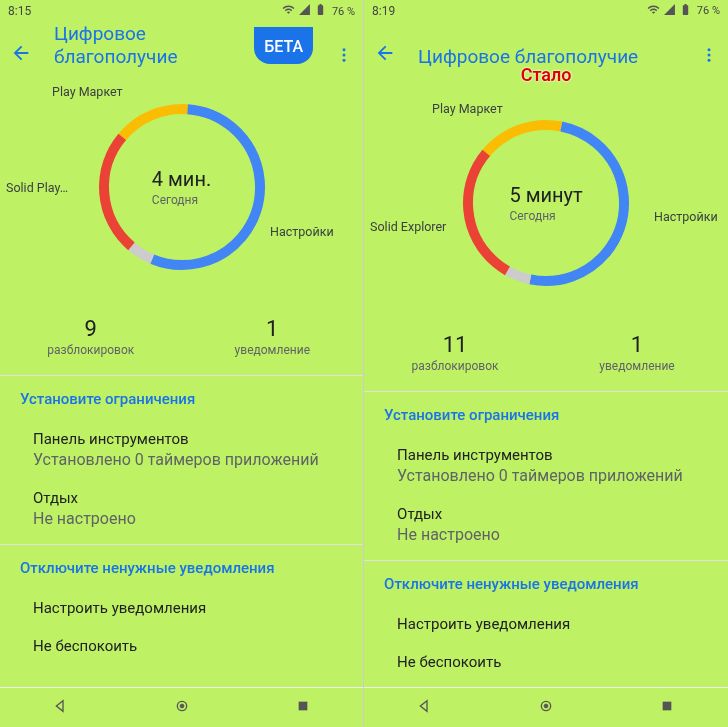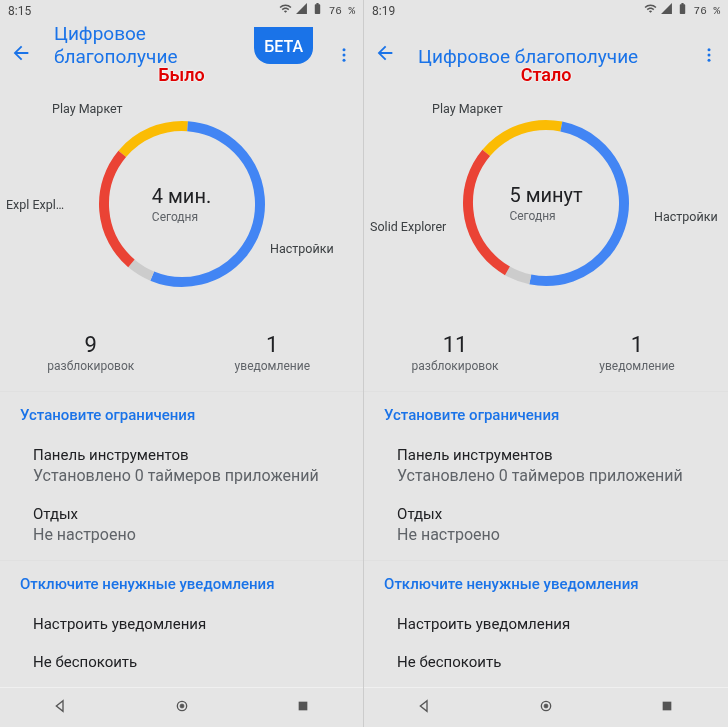--- a/index.html
+++ b/index.html
@@ -7,38 +7,38 @@
     font-family: Roboto, Arial, sans-serif;
     background: #fff;
     width: 728px;
     height: 727px;
     display: flex;
     overflow: hidden;
   }
   .pane {
     width: 412px;
     height: 727px;
-    background: #e5e5e5;
+    background: #bef264;
     position: relative;
     border-right: 1px solid #ccc;
     display: flex;
     flex-direction: column;
   }
   .pane:last-child { border-right: none; }
 
   .status-bar {
     height: 22px;
     display: flex;
     align-items: center;
     padding: 0 8px;
     font-size: 12px;
     color: #555;
   }
   .status-time { flex: 1; color: #444;}
-  .status-icons { display: flex; align-items: center; gap: 3px; color:#444;font-family:Liberation Mono, monospace;}
+  .status-icons { display: flex; align-items: center; gap: 3px; color:#444;}
   .status-icons svg { width: 13px; height: 13px; fill: #555; }
   .batt-text { font-size: 11px; margin-left: 2px; }
 
   .app-bar {
     height: 46px;
     display: flex;
     align-items: flex-end;
     padding: 0 10px;
     gap: 22px;
   }
@@ -159,34 +159,33 @@
           <path d="M20 11H7.83l5.59-5.59L12 4l-8 8 8 8 1.41-1.41L7.83 13H20z"></path>
         </svg></span>
     <span class="app-title">Цифровое благополучие</span>
     <span class="beta-badge">БЕТА</span>
     <span class="overflow"><svg viewBox="0 0 24 24">
           <circle cx="12" cy="5" r="2"></circle>
           <circle cx="12" cy="12" r="2"></circle>
           <circle cx="12" cy="19" r="2"></circle>
         </svg></span>
     </div>
-    <div class="overlay-label">Было</div>
     <div class="chart-wrap">
     <div class="donut"><svg viewBox="0 0 170 170">
           <circle cx="85" cy="85" r="78" fill="none" stroke="#fbbc04" stroke-width="10" stroke-dasharray="73.51326809400115 490.0884539600077" stroke-dashoffset="0" transform="rotate(-140 85 85)"></circle>
           <circle cx="85" cy="85" r="78" fill="none" stroke="#4285f4" stroke-width="10" stroke-dasharray="269.54864967800427 490.0884539600077" stroke-dashoffset="-73.51326809400115" transform="rotate(-140 85 85)"></circle>
           <circle cx="85" cy="85" r="78" fill="none" stroke="#cccccc" stroke-width="10" stroke-dasharray="24.504422698000386 490.0884539600077" stroke-dashoffset="-343.0619177720054" transform="rotate(-140 85 85)"></circle>
           <circle cx="85" cy="85" r="78" fill="none" stroke="#ea4335" stroke-width="10" stroke-dasharray="122.52211349000193 490.0884539600077" stroke-dashoffset="-367.5663404700058" transform="rotate(-140 85 85)"></circle>
         </svg></div>
     <div class="donut-center">
       <div class="big">4 мин.</div>
       <div class="sub">Сегодня</div>
     </div>
     <div class="chart-label" style="left:52px;top:12px">Play Маркет</div>
-    <div class="chart-label" style="left:6px;top:108px">Expl Expl…</div>
+    <div class="chart-label" style="left:6px;top:108px">Solid Play…</div>
     <div class="chart-label" style="left:270px;top:152px">Настройки</div>
     </div>
     <div class="stats-row">
       <div class="stat">
         <div class="num">9</div>
         <div class="lbl">разблокировок</div>
       </div>
       <div class="stat">
         <div class="num">1</div>
         <div class="lbl">уведомление</div>

